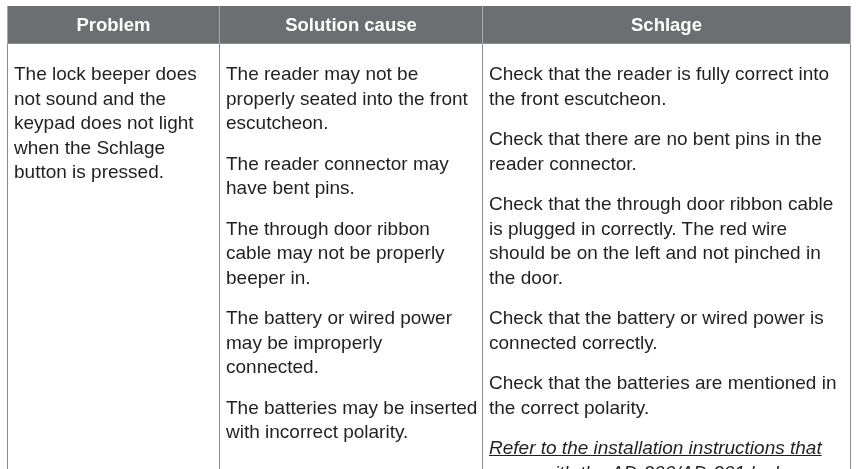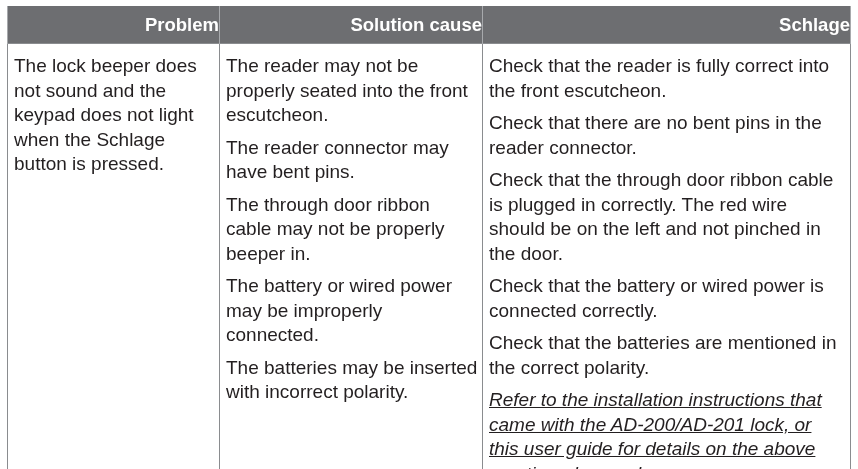--- a/index.html
+++ b/index.html
@@ -1,21 +1,21 @@
 <!DOCTYPE html>
 <html><head>
 <meta charset="utf-8">
 <style>
   html,body{margin:0;padding:0;background:#ffffff;}
   body{width:858px;height:469px;position:relative;overflow:hidden;font-family:"Liberation Sans",sans-serif;color:#231f20;}
   table{position:absolute;left:7px;top:6px;border-collapse:collapse;table-layout:fixed;width:843px;}
   col.c1{width:212px;} col.c2{width:263px;} col.c3{width:368px;}
-  th{background:#6d6e71;color:#ffffff;font-weight:bold;font-size:18.5px;height:37px;padding:0;line-height:24px;text-align:right;border-left:1.5px solid #a7a9ac;border-right:1.5px solid #a7a9ac;margin-top:43px;}
+  th{background:#6d6e71;color:#ffffff;font-weight:bold;font-size:18.5px;height:37px;padding:0;line-height:24px;text-align:center;border-left:1.5px solid #a7a9ac;border-right:1.5px solid #a7a9ac;margin-top:43px;}
   td{vertical-align:top;border:1.5px solid #8a8c8f;padding:2px 4px 6px 6px;font-size:19px;line-height:24.5px;height:430px;}
-  td p{margin:8px 0 8px 0;}
+  td p{margin:16px 0 8px 0;}
   td p.it{font-style:italic;text-decoration:underline;}
 </style>
 </head>
 <body>
 
 <table>
   <colgroup>
       <col class="c1">
       <col class="c2">
       <col class="c3">

